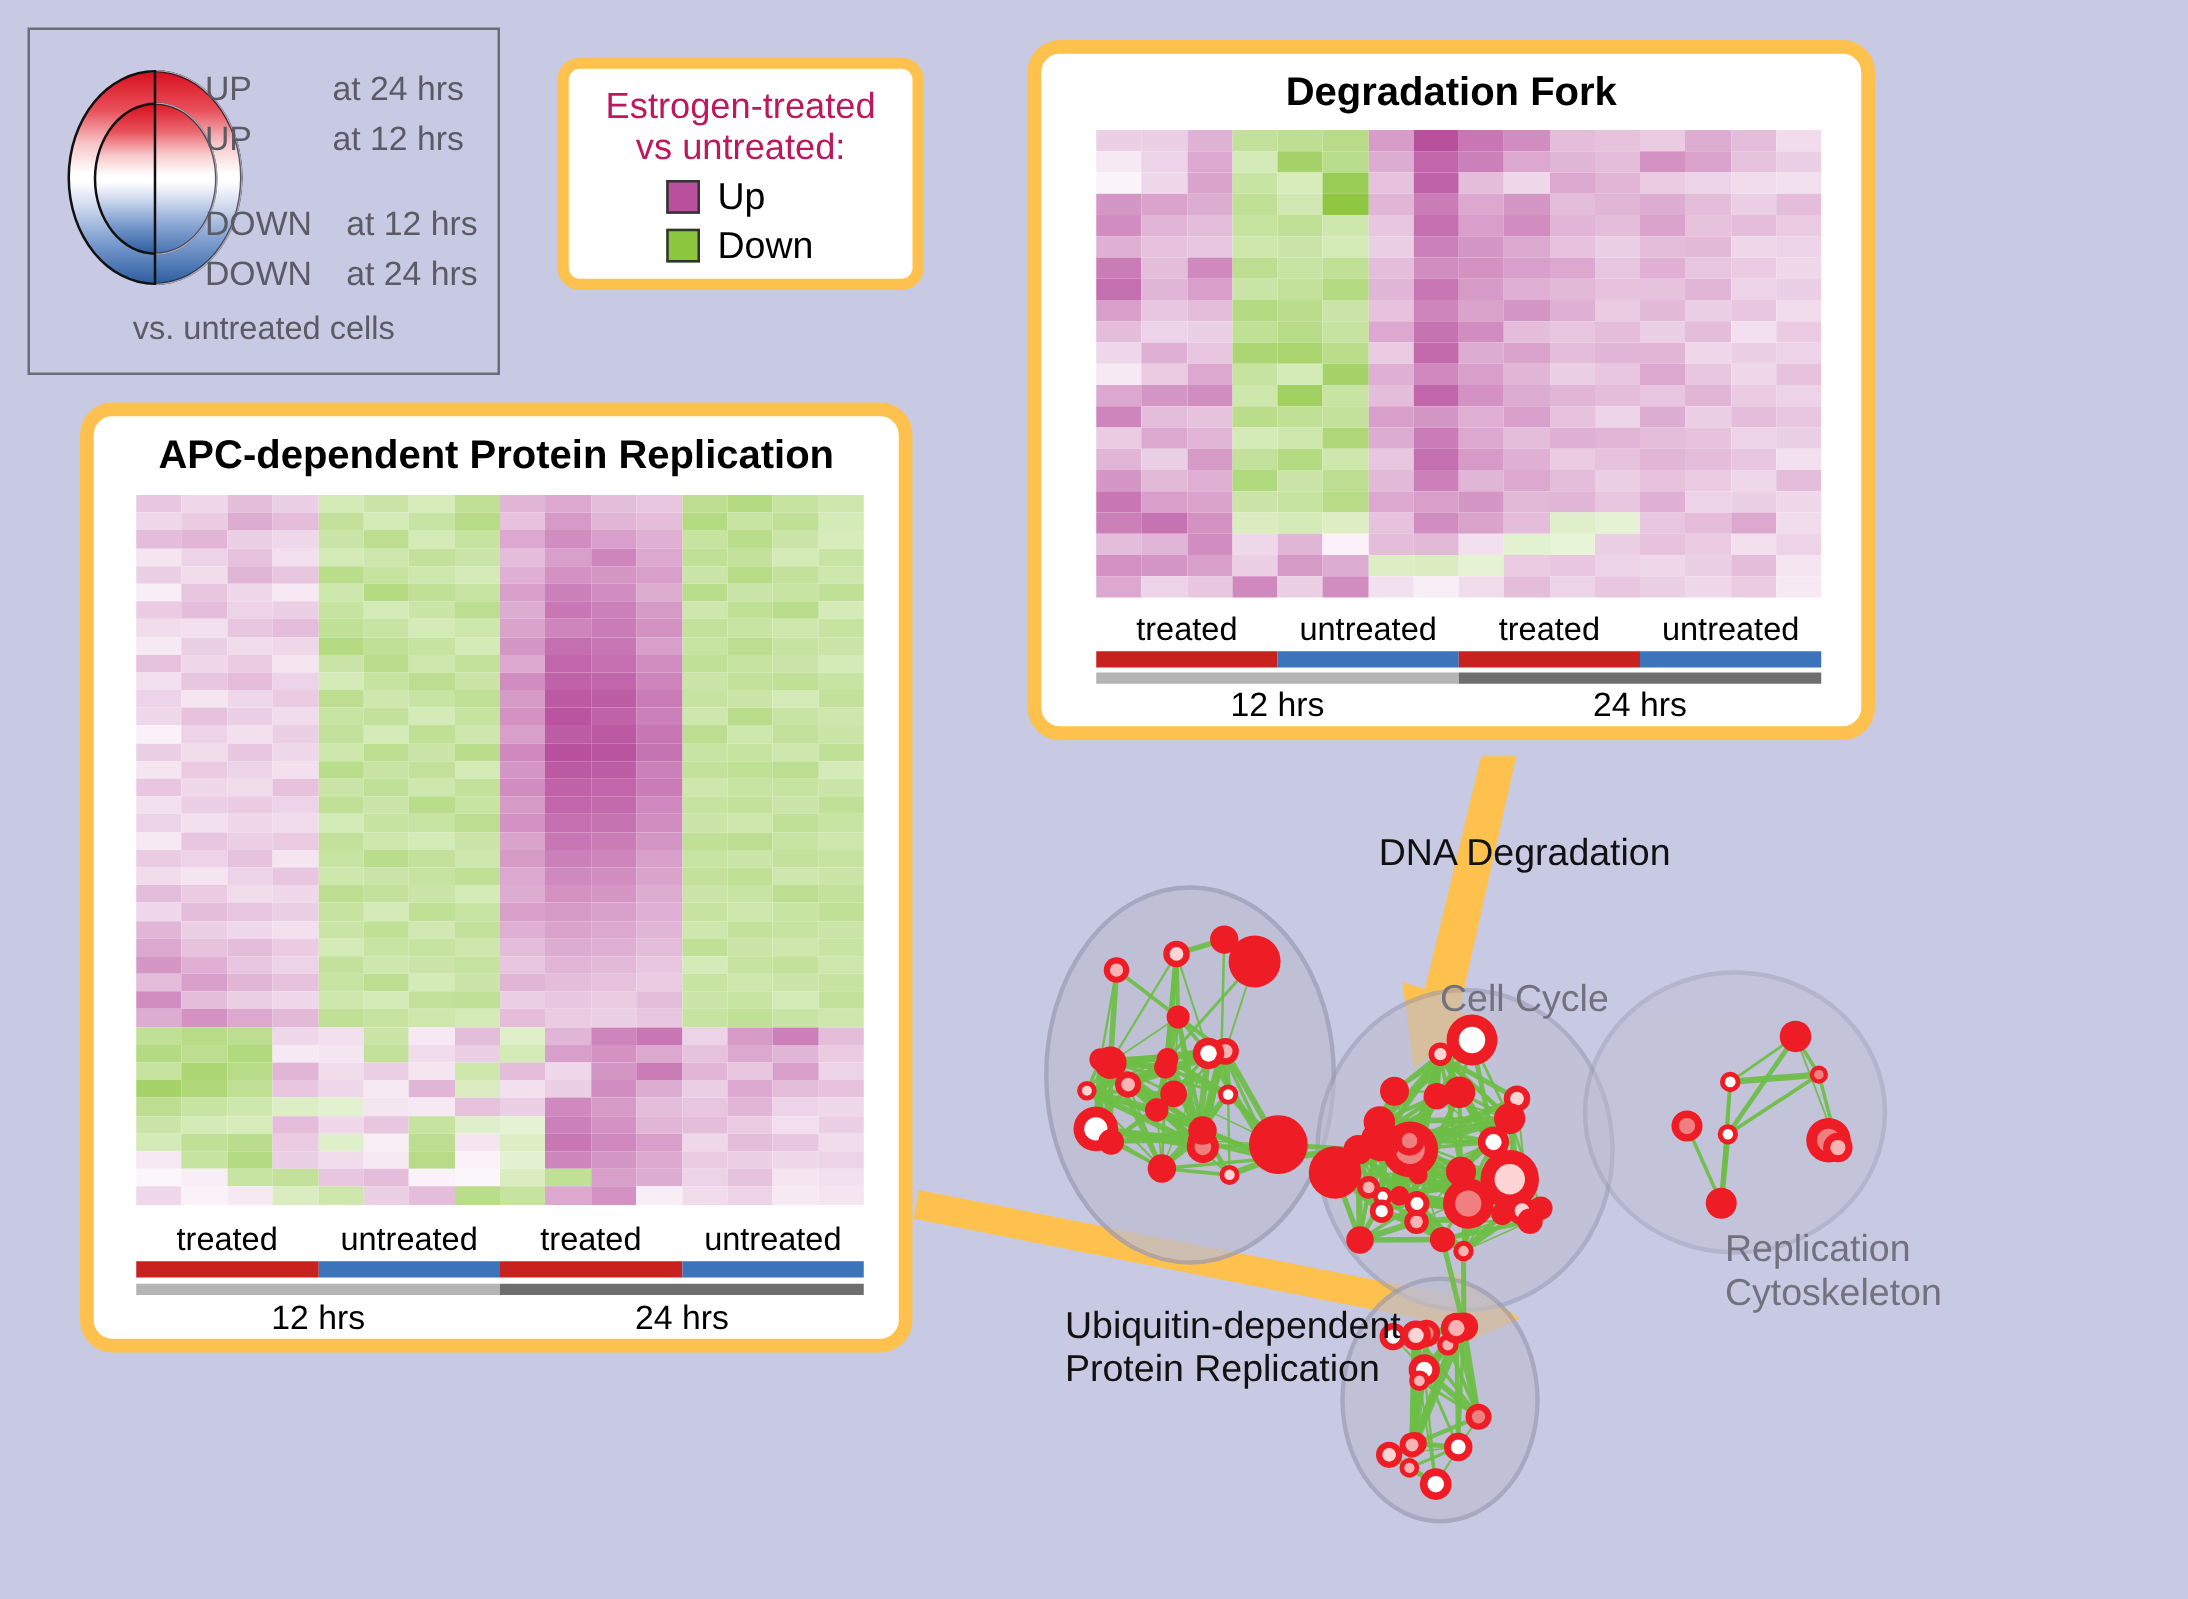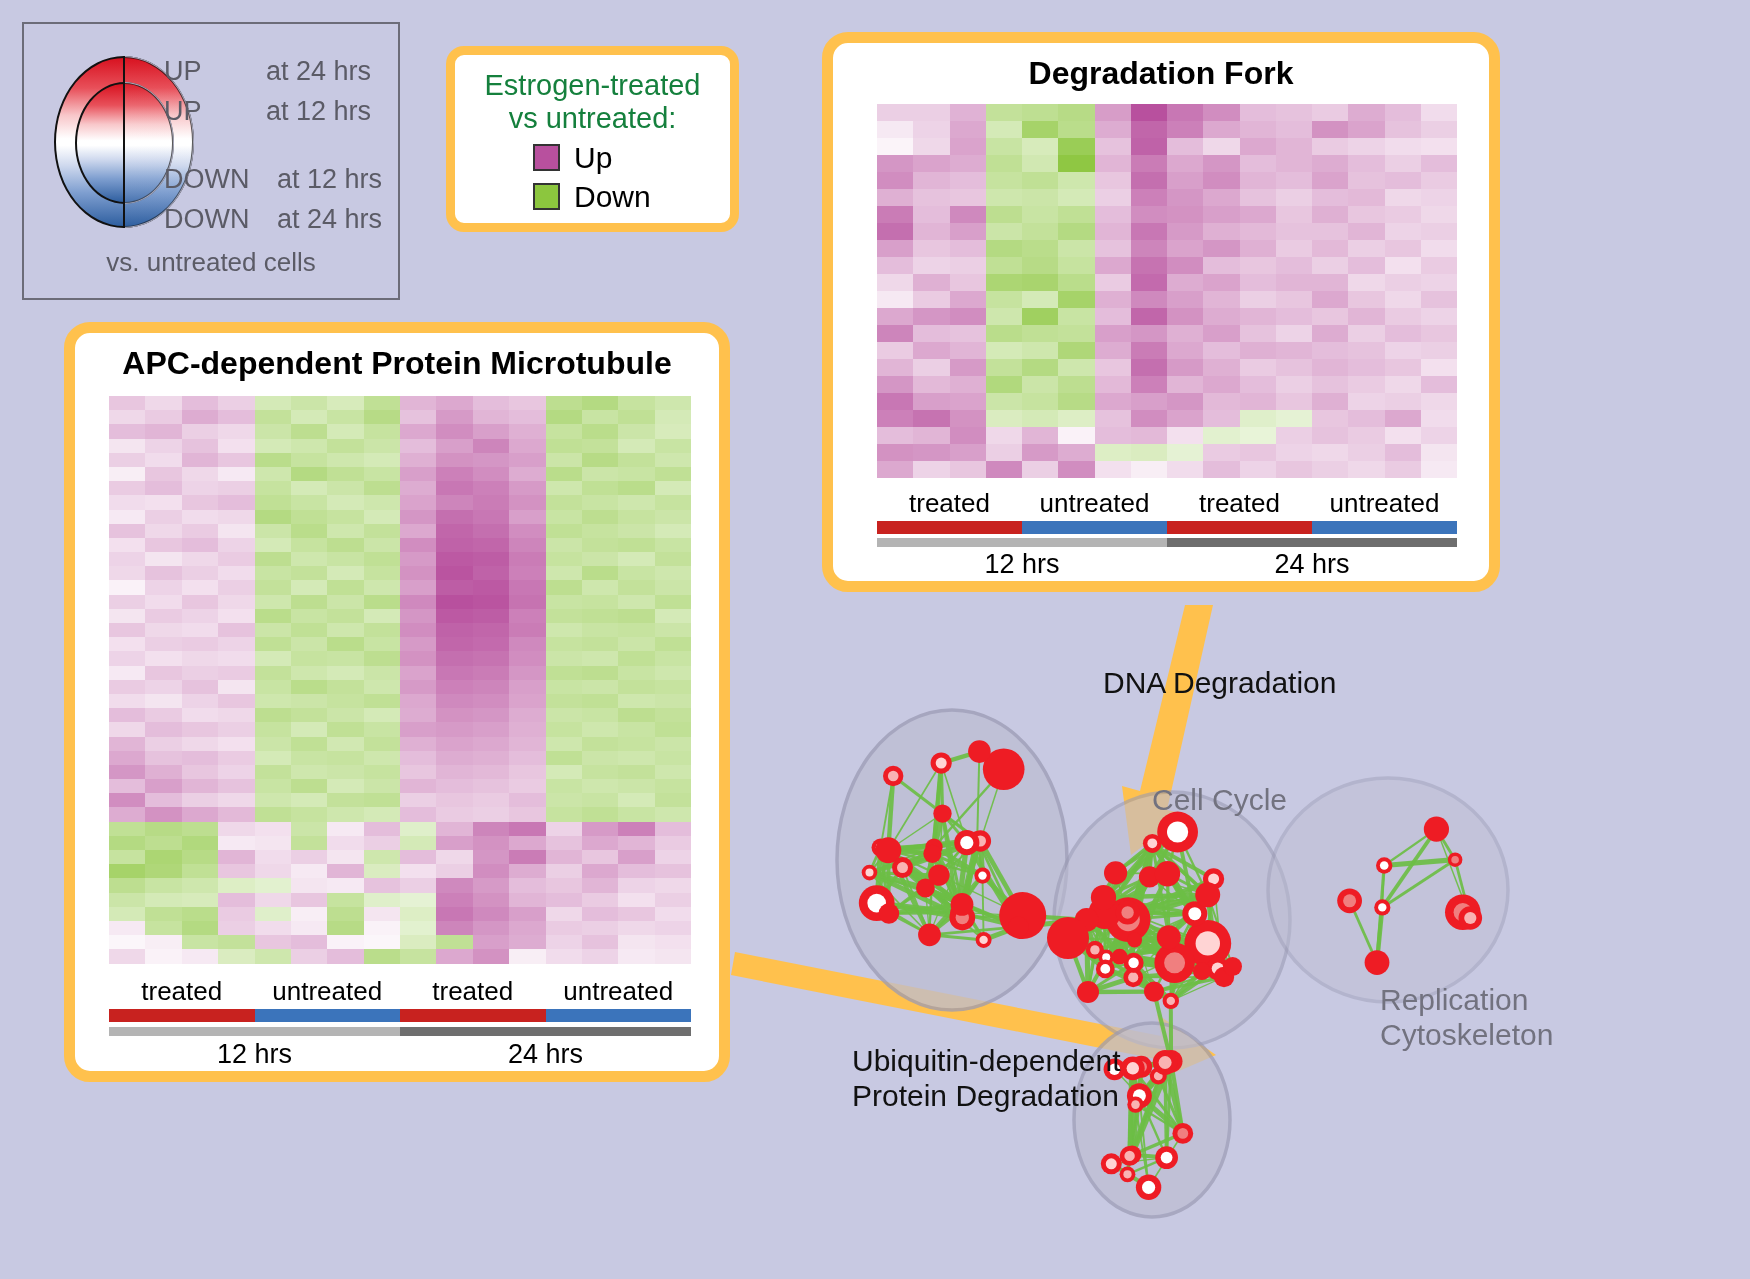--- a/index.html
+++ b/index.html
@@ -56,21 +56,21 @@
     position:absolute; left:0; right:0; top:222px; text-align:center;
     color:#5b5b66; font-size:26px; line-height:1.25;
   }
 
   
   #ud-legend {
     position:absolute; left:446px; top:46px; width:293px; height:186px;
     background:#ffffff; border:9px solid #ffc14d; border-radius:18px;
     padding:14px 0 0 0;
   }
-  #ud-title { text-align:center; font-size:29px; color:#15803d; line-height:1.15; }
+  #ud-title { text-align:center; font-size:29px; color:#be185d; line-height:1.15; }
   .ud-row { display:flex; align-items:center; gap:14px; margin-left:78px; margin-top:5px; }
   .ud-swatch { width:27px; height:27px; border:2px solid #333; }
   .ud-text { font-size:30px; color:#000; }
 
   
   .panel {
     position:absolute; background:#ffffff; border:11px solid #ffc14d; border-radius:26px;
   }
   .panel-title { text-align:center; font-size:32px; color:#000; font-weight:bold; }
   .hm { display:grid; }
@@ -508,21 +508,21 @@
         <i style="background:#b4b4b4"></i>
         <i style="background:#6e6e6e"></i>
       </div>
     <div class="time-labels" id="tl-rf" style="margin:2px 32px 0 44px;">
         <span>12 hrs</span>
         <span>24 hrs</span>
       </div>
   </div>
 
   <div class="panel" id="panel-apc">
-    <div class="panel-title" style="margin-top:12px;">APC-dependent Protein Microtubule</div>
+    <div class="panel-title" style="margin-top:12px;">APC-dependent Protein Replication</div>
     <div class="hm" id="hm-apc" style="margin: 14px 28px 0px 34px; grid-template-columns: repeat(16, 1fr); grid-auto-rows: 14.2px;">
         <i style="background:rgb(232,198,223)"></i>
         <i style="background:rgb(239,216,233)"></i>
         <i style="background:rgb(228,189,219)"></i>
         <i style="background:rgb(235,207,228)"></i>
         <i style="background:rgb(212,234,183)"></i>
         <i style="background:rgb(203,229,168)"></i>
         <i style="background:rgb(215,235,187)"></i>
         <i style="background:rgb(192,224,149)"></i>
         <i style="background:rgb(225,181,214)"></i>
@@ -1711,15 +1711,15 @@
         <circle cx="268.0" cy="318.0" r="21.0" fill="#ee1c24"></circle>
         <circle cx="288.0" cy="372.0" r="11.0" fill="#ee1c24"></circle>
       </g>
   </svg>
 
   <div class="net-label" style="left:1103px; top:665px; color:#111;">DNA Degradation</div>
   <div class="net-label" style="left:1152px; top:782px; color:#72727f;">Cell Cycle</div>
   <div class="net-label" style="left:1380px; top:982px; color:#72727f;">Replication
 Cytoskeleton</div>
   <div class="net-label" style="left:852px; top:1043px; color:#111;">Ubiquitin-dependent
-Protein Degradation</div>
+Protein Replication</div>
 
 </div>
 
 </body></html>

